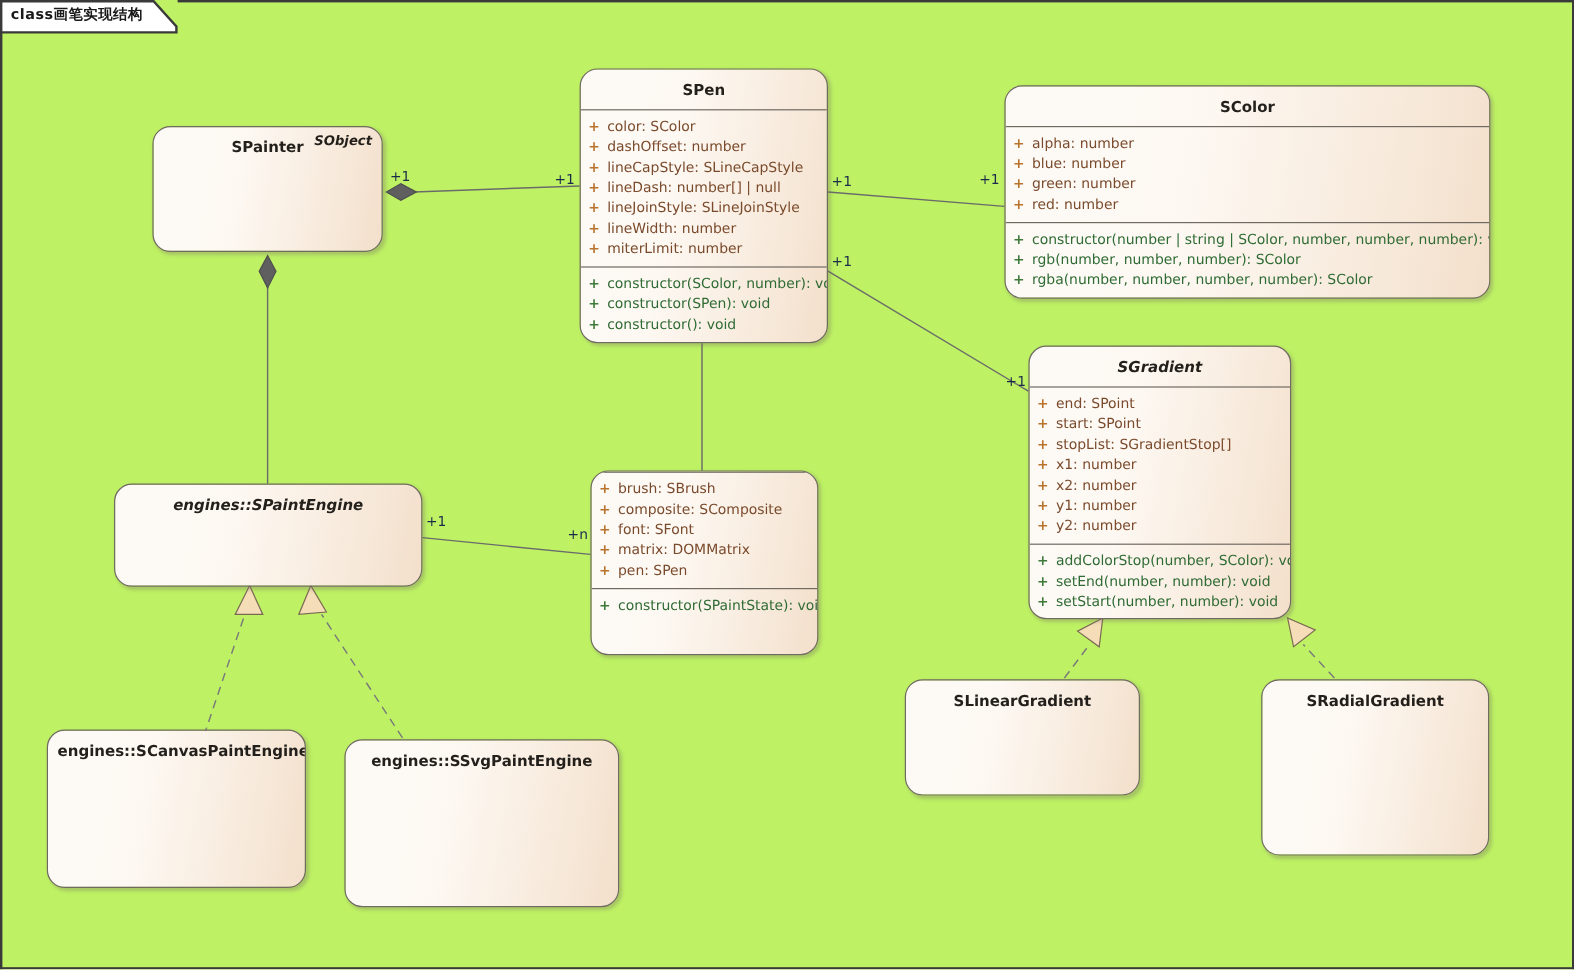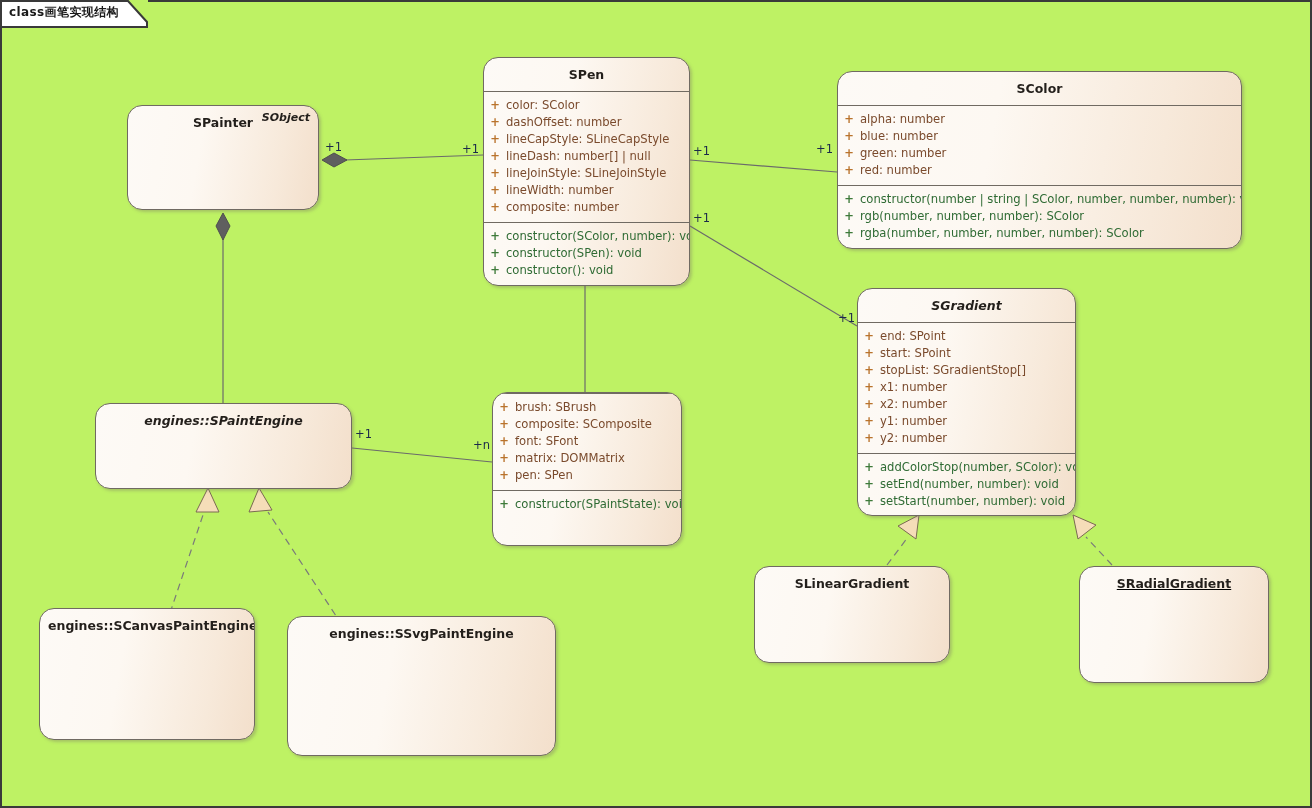--- a/index.html
+++ b/index.html
@@ -216,21 +216,21 @@
       <div class="row attr">
           <span class="vis">+</span>
           <span class="sig">lineJoinStyle: SLineJoinStyle</span>
         </div>
       <div class="row attr">
           <span class="vis">+</span>
           <span class="sig">lineWidth: number</span>
         </div>
       <div class="row attr">
           <span class="vis">+</span>
-          <span class="sig">composite: number</span>
+          <span class="sig">miterLimit: number</span>
         </div>
     </div>
     <div class="sep"></div>
     <div class="compartment">
       <div class="row op">
           <span class="vis">+</span>
           <span class="sig">constructor(SColor, number): void</span>
         </div>
       <div class="row op">
           <span class="vis">+</span>
@@ -365,25 +365,25 @@
           <span class="vis">+</span>
           <span class="sig">constructor(SPaintState): void</span>
         </div>
     </div>
   </div>
 
   <div class="cls" style="left:39px; top:608px; width:216px; height:132px;">
     <div class="cls-title">engines::SCanvasPaintEngine</div>
   </div>
 
-  <div class="cls" style="left:287px; top:616px; width:269px; height:140px;">
+  <div class="cls" style="left:287px; top:616px; width:229px; height:140px;">
     <div class="cls-title">engines::SSvgPaintEngine</div>
   </div>
 
   <div class="cls" style="left:754px; top:566px; width:196px; height:97px;">
     <div class="cls-title">SLinearGradient</div>
   </div>
 
-  <div class="cls" style="left:1079px; top:566px; width:190px; height:117px;text-decoration:underline;">
+  <div class="cls" style="left:1051px; top:566px; width:190px; height:147px;">
     <div class="cls-title">SRadialGradient</div>
   </div>
 
 </div>
 
 </body></html>

